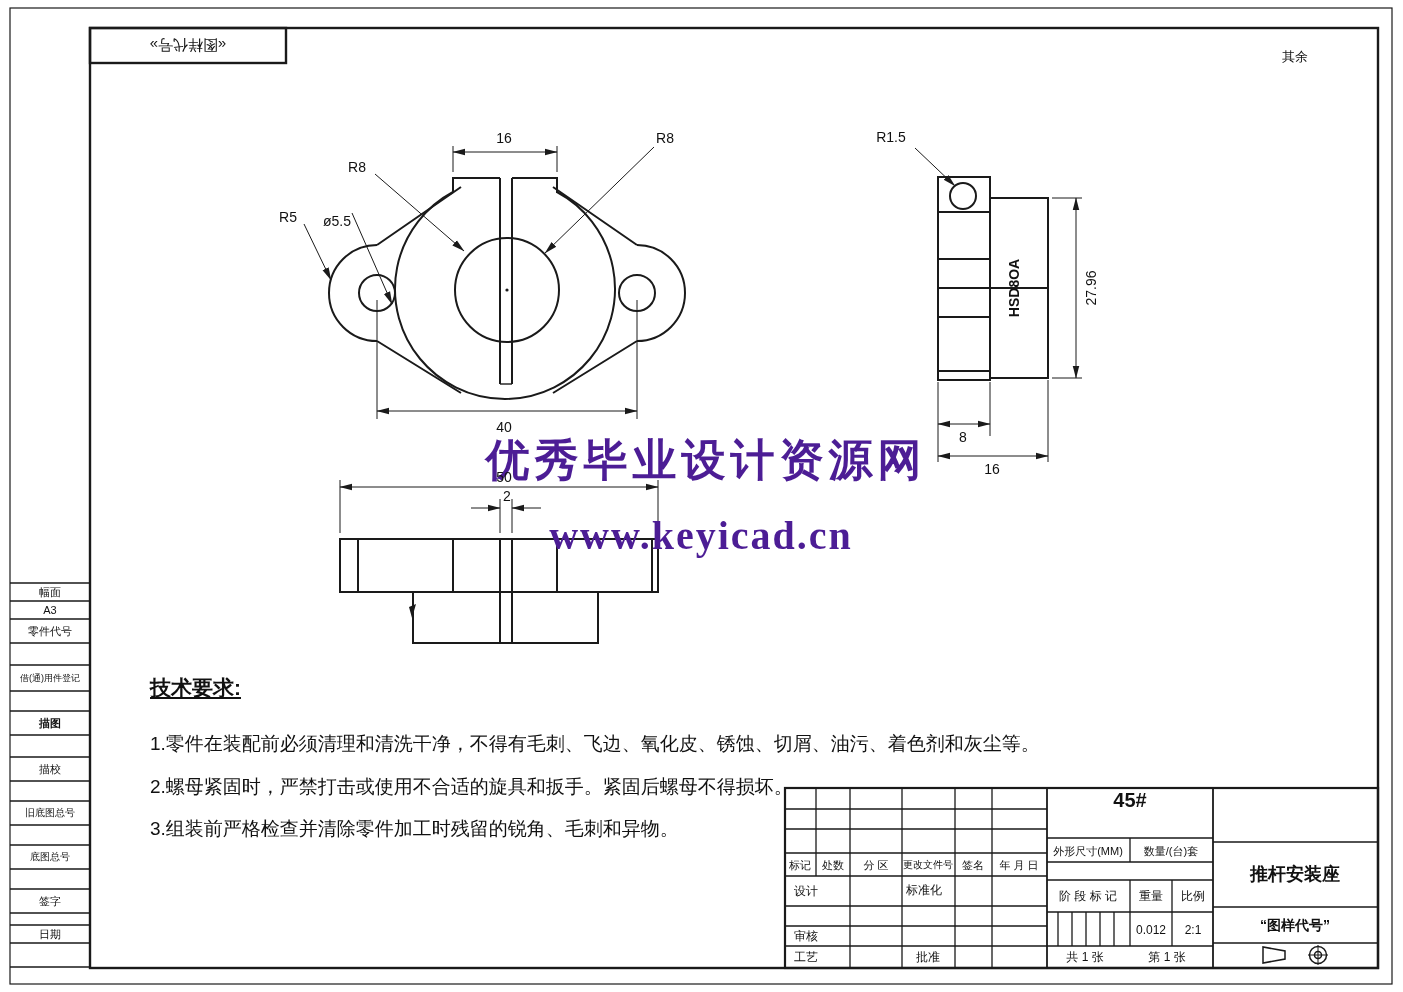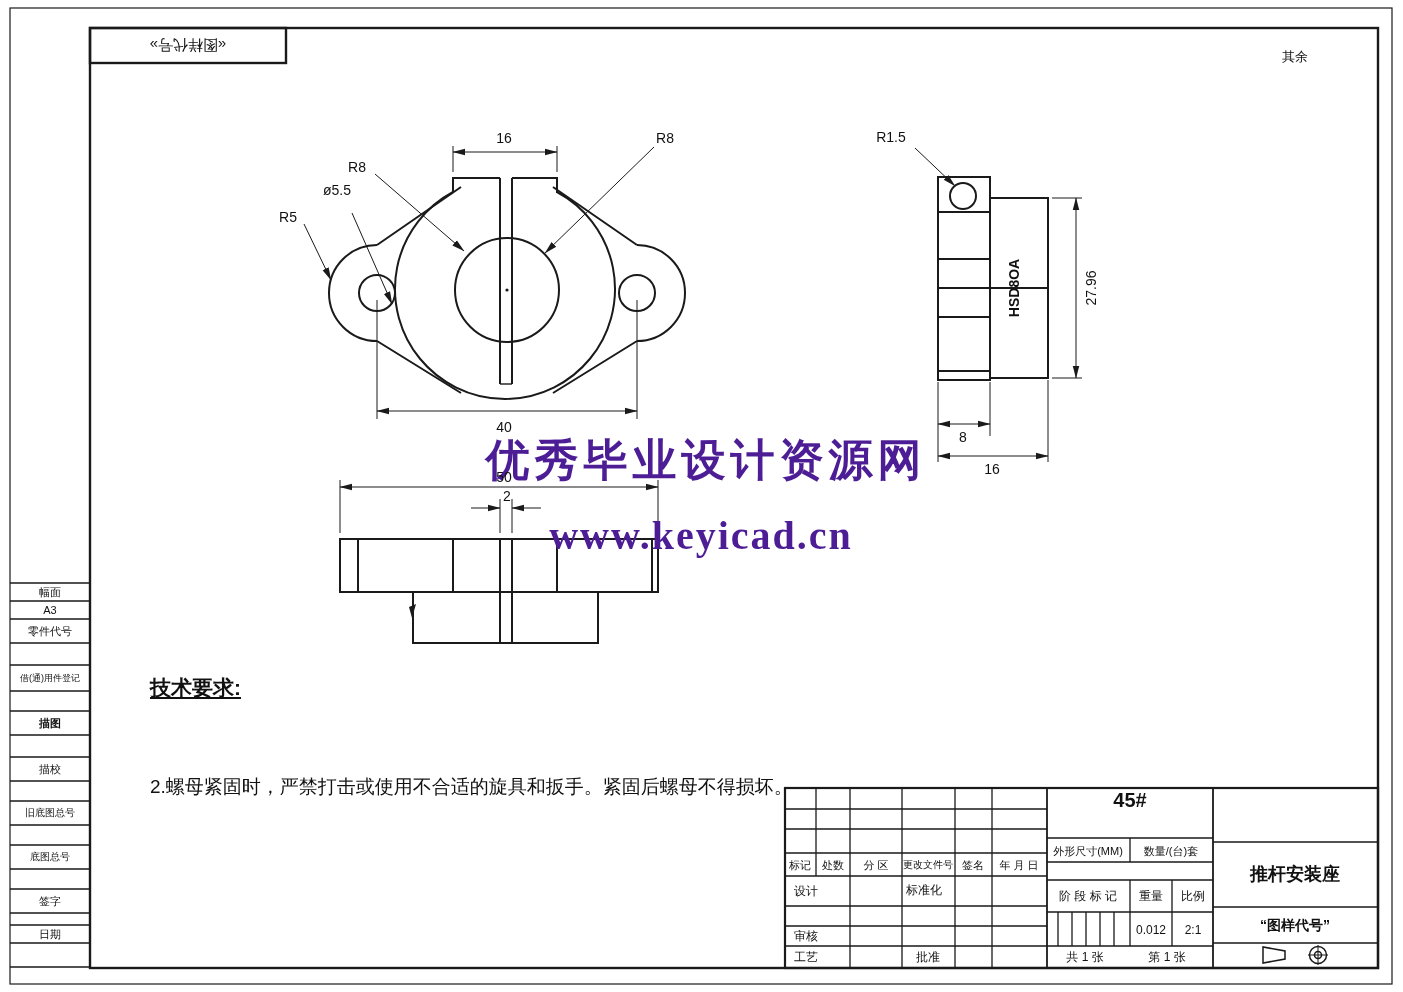--- a/index.html
+++ b/index.html
@@ -113,35 +113,37 @@
 
 <span class="t rot180" style="left:188px;top:45px;font-size:15px;">«图样代号»</span>
 <span class="t" style="left:1295px;top:56px;font-size:13px;">其余</span>
 
 <span class="t red" style="left:706px;top:461px;font-size:44px;letter-spacing:5px;">优秀毕业设计资源网</span>
 <span class="t red" style="left:701px;top:536px;font-size:40px;letter-spacing:2px;">www.keyicad.cn</span>
 
 <span class="t dim" style="left:504px;top:138px;">16</span>
 <span class="t dim" style="left:357px;top:167px;">R8</span>
 <span class="t dim" style="left:665px;top:138px;">R8</span>
-<span class="t dim" style="left:337px;top:190px;">ø5.5</span>
+<span class="t dim" style="left:337px;top:221px;">ø5.5</span>
 <span class="t dim" style="left:288px;top:217px;">R5</span>
 <span class="t dim" style="left:504px;top:427px;">40</span>
 
 <span class="t dim" style="left:891px;top:137px;">R1.5</span>
 <span class="t dim rot270" style="left:1091px;top:288px;">27.96</span>
 <span class="t rot270" style="left:1014px;top:288px;font-size:14px;font-weight:700;">HSD8OA</span>
 <span class="t dim" style="left:963px;top:437px;">8</span>
 <span class="t dim" style="left:992px;top:469px;">16</span>
 
 <span class="t dim" style="left:504px;top:477px;">50</span>
 <span class="t dim" style="left:507px;top:496px;">2</span>
 
 <span class="l" style="left:150px;top:676px;font-size:21px;font-weight:600;text-decoration:underline;">技术要求:</span>
+<span class="l" style="left:150px;top:733px;font-size:19px;">1.零件在装配前必须清理和清洗干净，不得有毛刺、飞边、氧化皮、锈蚀、切屑、油污、着色剂和灰尘等。</span>
 <span class="l" style="left:150px;top:776px;font-size:19px;">2.螺母紧固时，严禁打击或使用不合适的旋具和扳手。紧固后螺母不得损坏。</span>
+<span class="l" style="left:150px;top:818px;font-size:19px;">3.组装前严格检查并清除零件加工时残留的锐角、毛刺和异物。</span>
 
 <span class="t" style="left:50px;top:592px;font-size:11px;">幅面</span>
 <span class="t" style="left:50px;top:610px;font-size:11px;">A3</span>
 <span class="t" style="left:50px;top:631px;font-size:11px;">零件代号</span>
 <span class="t" style="left:50px;top:678px;font-size:9px;">借(通)用件登记</span>
 <span class="t" style="left:50px;top:723px;font-size:11px;font-weight:bold;">描图</span>
 <span class="t" style="left:50px;top:769px;font-size:11px;">描校</span>
 <span class="t" style="left:50px;top:813px;font-size:10px;">旧底图总号</span>
 <span class="t" style="left:50px;top:857px;font-size:10px;">底图总号</span>
 <span class="t" style="left:50px;top:901px;font-size:11px;">签字</span>

